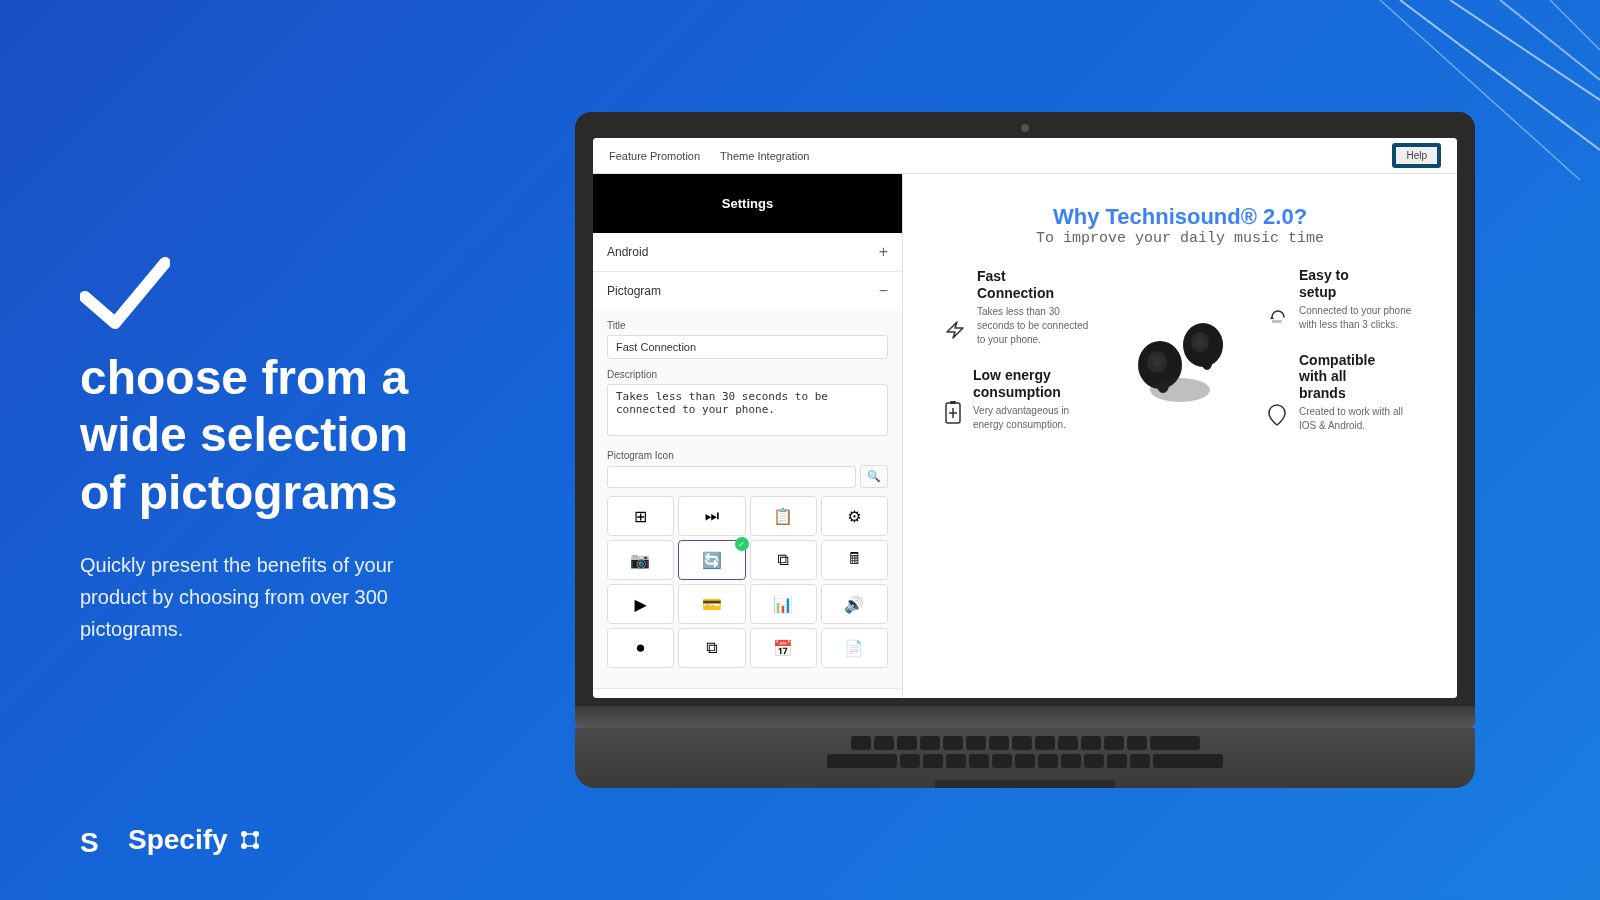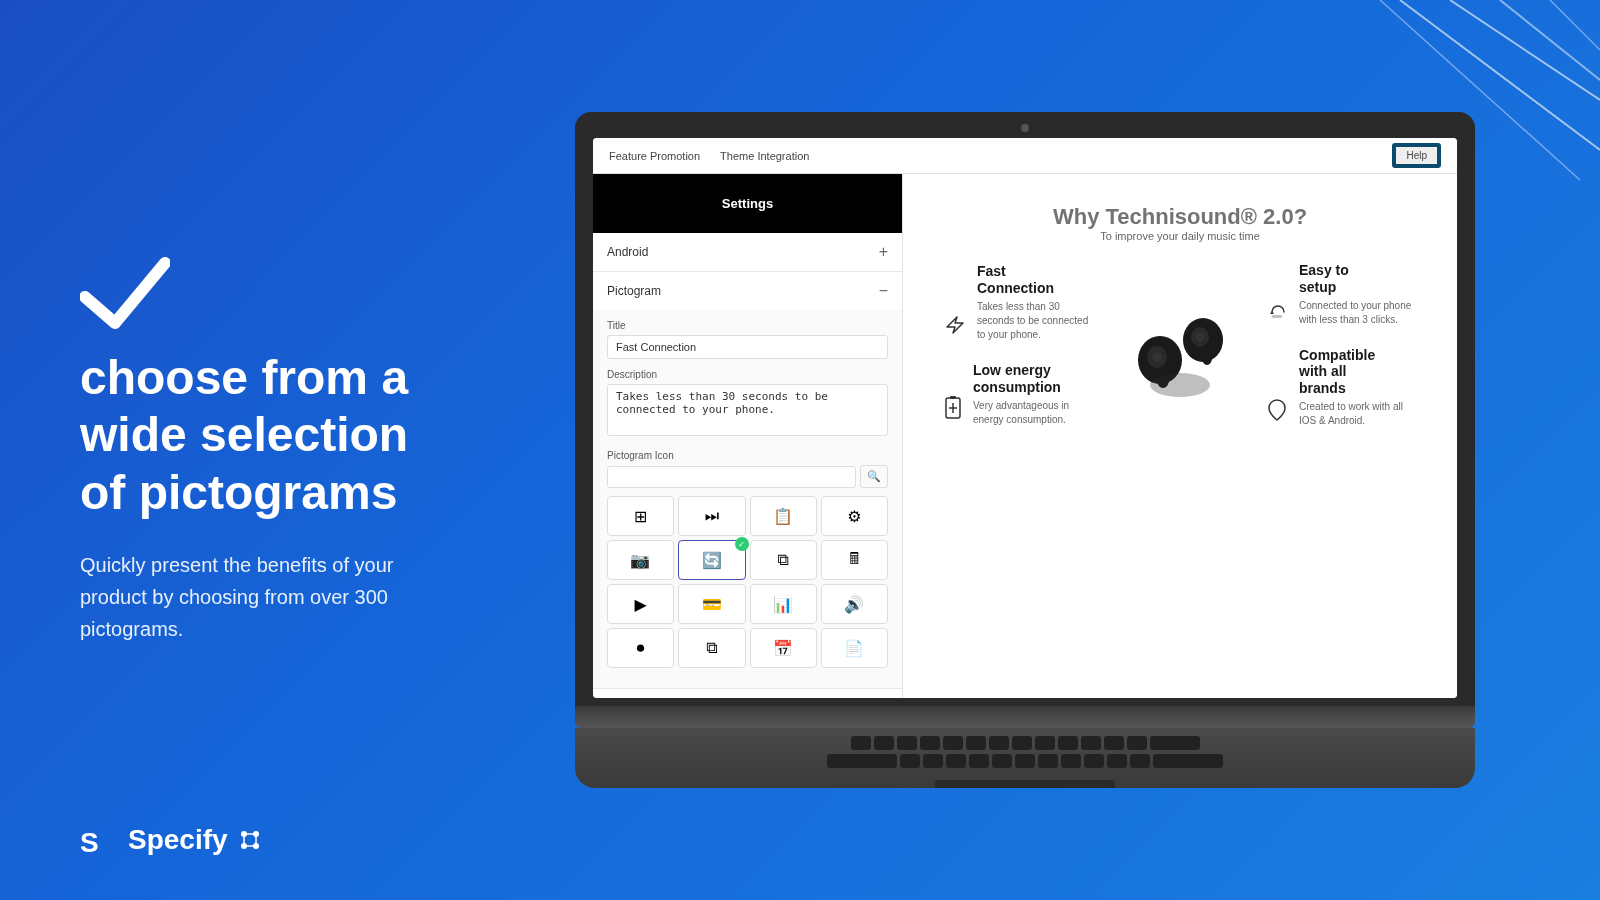--- a/index.html
+++ b/index.html
@@ -315,26 +315,27 @@
     }
 
     .preview-heading {
       text-align: center;
       margin-bottom: 6px;
     }
 
     .preview-heading h2 {
       font-size: 22px;
       font-weight: 700;
-      color: #737373;
+      color: #3b82f6;
     }
 
     .preview-heading p {
-      font-size: 11px;
+      font-size: 15px;
       color: #666;
+      font-family: Liberation Mono, monospace;
     }
 
     .features-grid {
       display: grid;
       grid-template-columns: 1fr auto 1fr;
       gap: 20px;
       margin-top: 20px;
       align-items: center;
     }
 

